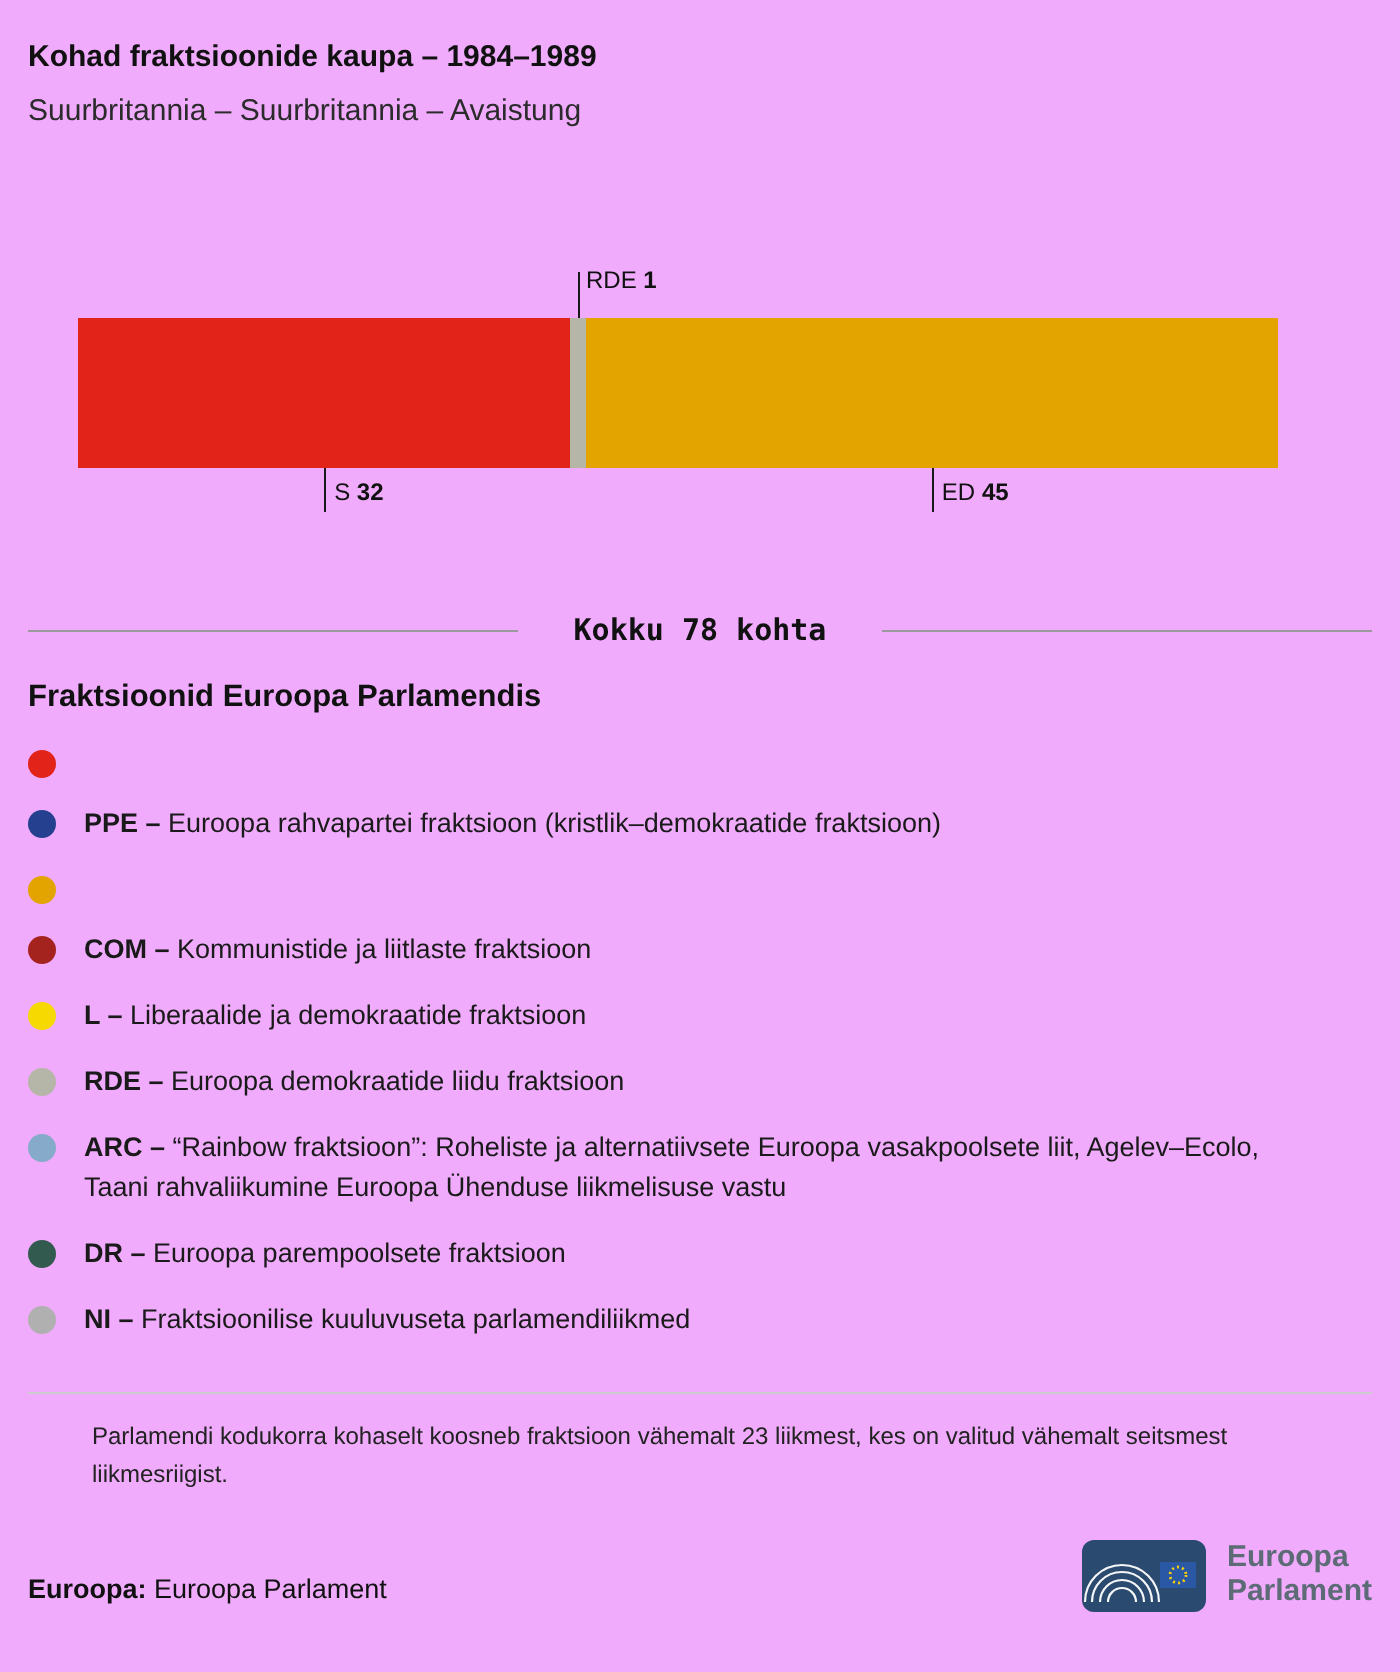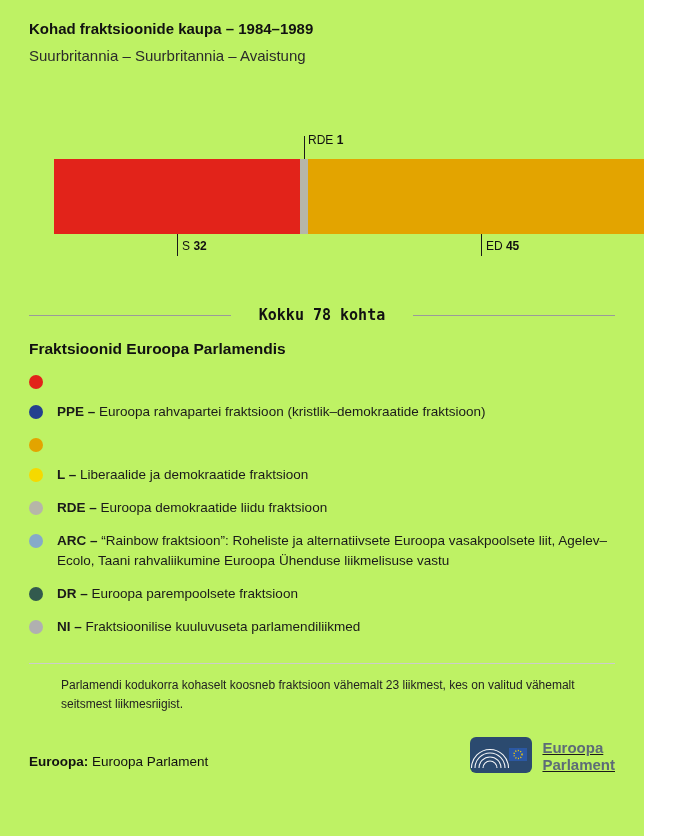--- a/index.html
+++ b/index.html
@@ -1,19 +1,19 @@
 <!DOCTYPE html>
 <html><head>
 <meta charset="utf-8">
 <style>
   html,body{margin:0;padding:0;background:#ffffff;}
   .page{
-    width:644px;height:836px;box-sizing:border-box;
-    padding:20px 29px;overflow:hidden;position:relative;
-    font-family:"Liberation Sans", sans-serif;color:#1a1a1a;background:#bef264;
+    width:700px;height:836px;box-sizing:border-box;
+    padding:20px 14px;overflow:hidden;position:relative;
+    font-family:"Liberation Sans", sans-serif;color:#1a1a1a;background:#f0abfc;
   }
   
   .title{font-size:15px;font-weight:700;margin:0 0 10px 0;color:#111;}
   .subtitle{font-size:15px;font-weight:400;margin:0;color:#2b2b2b;}
 
   
   .chart-area{position:relative;margin:70px 0 0 25px;width:600px;height:128px;}
   .bar{position:absolute;left:0;top:25px;width:100%;height:75px;display:flex;}
   .segment{height:100%;}
   .seg-label{position:absolute;font-size:12px;color:#111;white-space:nowrap;}
@@ -43,21 +43,21 @@
   .legend-text b{font-weight:700;}
 
   
   .divider{height:1px;background:#cccccc;margin-top:26px;}
   .footnote{font-size:12px;line-height:1.55;color:#222;margin-top:12px;max-width:580px;margin-left:32px;}
 
   
   .footer{display:flex;justify-content:space-between;align-items:flex-end;margin-top:24px;}
   .source{font-size:13.5px;color:#111;margin-bottom:4px;}
   .source b{font-weight:700;}
-  .logo-wrap{display:flex;align-items:flex-end;gap:10px;text-decoration:underline;}
+  .logo-wrap{display:flex;align-items:flex-start;gap:10px;}
   .logo-text{font-size:15px;line-height:17px;font-weight:700;color:#5d6b77;}
 </style>
 </head>
 <body>
 
 <div class="page">
 
   <h1 class="title">Kohad fraktsioonide kaupa – 1984–1989</h1>
   <p class="subtitle">Suurbritannia – Suurbritannia – Avaistung</p>
 
@@ -93,20 +93,24 @@
   <div>
       <div class="legend-item">
         <span class="dot" style="background: rgb(226, 35, 26);"></span>
       </div>
       <div class="legend-item">
         <span class="dot" style="background: rgb(36, 64, 143);"></span>
         <span class="legend-text"><b>PPE – </b>Euroopa rahvapartei fraktsioon (kristlik–demokraatide fraktsioon)</span>
       </div>
       <div class="legend-item">
         <span class="dot" style="background: rgb(227, 164, 0);"></span>
+      </div>
+      <div class="legend-item">
+        <span class="dot" style="background: rgb(165, 35, 30);"></span>
+        <span class="legend-text"><b>COM – </b>Kommunistide ja liitlaste fraktsioon</span>
       </div>
       <div class="legend-item">
         <span class="dot" style="background: rgb(245, 217, 0);"></span>
         <span class="legend-text"><b>L – </b>Liberaalide ja demokraatide fraktsioon</span>
       </div>
       <div class="legend-item">
         <span class="dot" style="background: rgb(182, 182, 168);"></span>
         <span class="legend-text"><b>RDE – </b>Euroopa demokraatide liidu fraktsioon</span>
       </div>
       <div class="legend-item">

